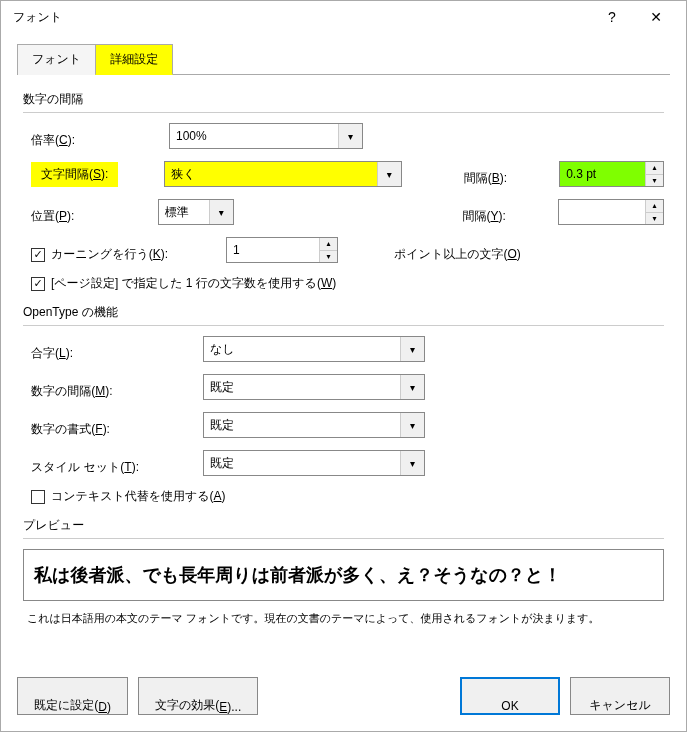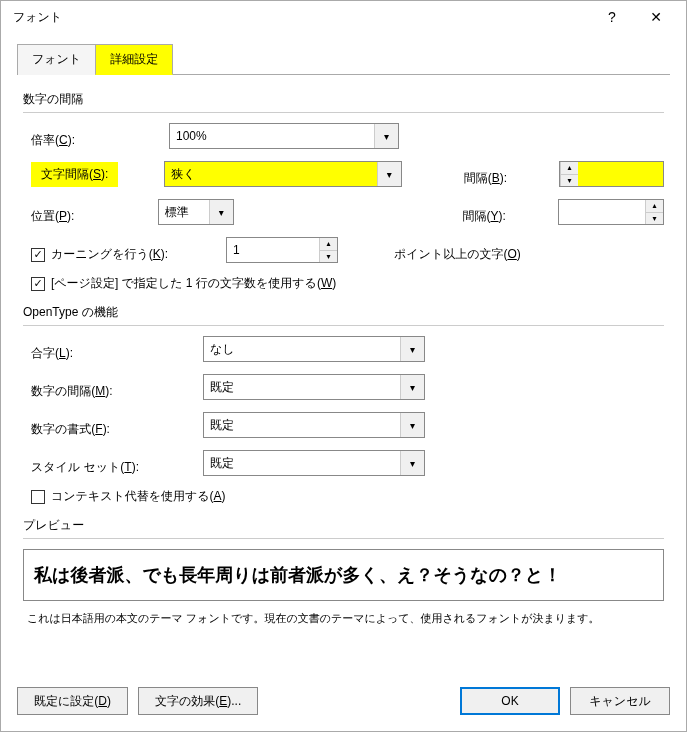--- a/index.html
+++ b/index.html
@@ -28,21 +28,21 @@
 .spin .btns div { flex: 1; background: #f0f0f0; display: flex; align-items: center; justify-content: center; font-size: 8px; }
 .spin .btns div:first-child { border-bottom: 1px solid #ccc; }
 .chk { display: inline-flex; align-items: center; gap: 6px; }
 .chkbox { width: 14px; height: 14px; border: 1px solid #333; display: inline-flex; align-items: center; justify-content: center; font-size: 11px; line-height: 1; }
 .hl { background: #ffff00; }
 .hl-g { background: #7fff00; }
 .preview-box { border: 1px solid #888; height: 52px; display: flex; align-items: center; padding: 0 10px; font-family: serif; font-size: 18px; white-space: nowrap; overflow: hidden; margin: 8px 0 10px 0; font-weight: bold; }
 .preview-note { font-size: 11px; margin-bottom: 10px; padding: 0 4px; }
 .footer { display: flex; gap: 10px; padding: 12px 16px 16px 16px; }
 .footer .spacer { flex: 1; }
-.btn-f { border: 1px solid #888; background: #f0f0f0; height: 28px; padding: 0 16px; min-width: 100px; display: flex; align-items: center; justify-content: center; }
+.btn-f { border: 1px solid #888; background: #f0f0f0; height: 38px; padding: 0 16px; min-width: 100px; display: flex; align-items: flex-end; justify-content: center; }
 .btn-f.primary { border: 2px solid #0078d7; }
 </style>
 </head>
 <body>
 
 <div class="dialog">
   <div class="titlebar">
     <div class="title">フォント</div>
     <div class="btn">?</div>
     <div class="btn">✕</div>
@@ -53,34 +53,35 @@
       <div class="tab active">詳細設定</div>
     </div>
 
     <div class="body">
       <div>
         <div class="group-label">数字の間隔</div>
         <hr class="group-line">
 
         <div class="row">
           <span class="label" style="width:96px"><span>倍率(</span><span class="u">C</span><span>):</span></span>
-          <div class="select" style="width:230px">
+          <div class="select" style="width:194px">
             <span class="val">100%</span>
             <span class="arr">▾</span>
           </div>
         </div>
 
         <div class="row">
           <span class="label hl" style="width:96px;padding:4px 10px"><span>文字間隔(</span><span class="u">S</span><span>):</span></span>
           <div class="select hl" style="width:272px;margin-left:4px">
             <span class="val">狭く</span>
             <span class="arr">▾</span>
           </div>
           <span class="label" style="margin-left:20px"><span>間隔(</span><span class="u">B</span><span>):</span></span>
           <div class="spin hl" style="width:120px;margin-left:10px">
+            <span class="val hl-g">0.3 pt</span>
             <span class="btns">
                 <div>▴</div>
                 <div>▾</div>
               </span>
           </div>
         </div>
 
         <div class="row">
           <span class="label" style="width:96px"><span>位置(</span><span class="u">P</span><span>):</span></span>
           <div class="select" style="width:86px">

